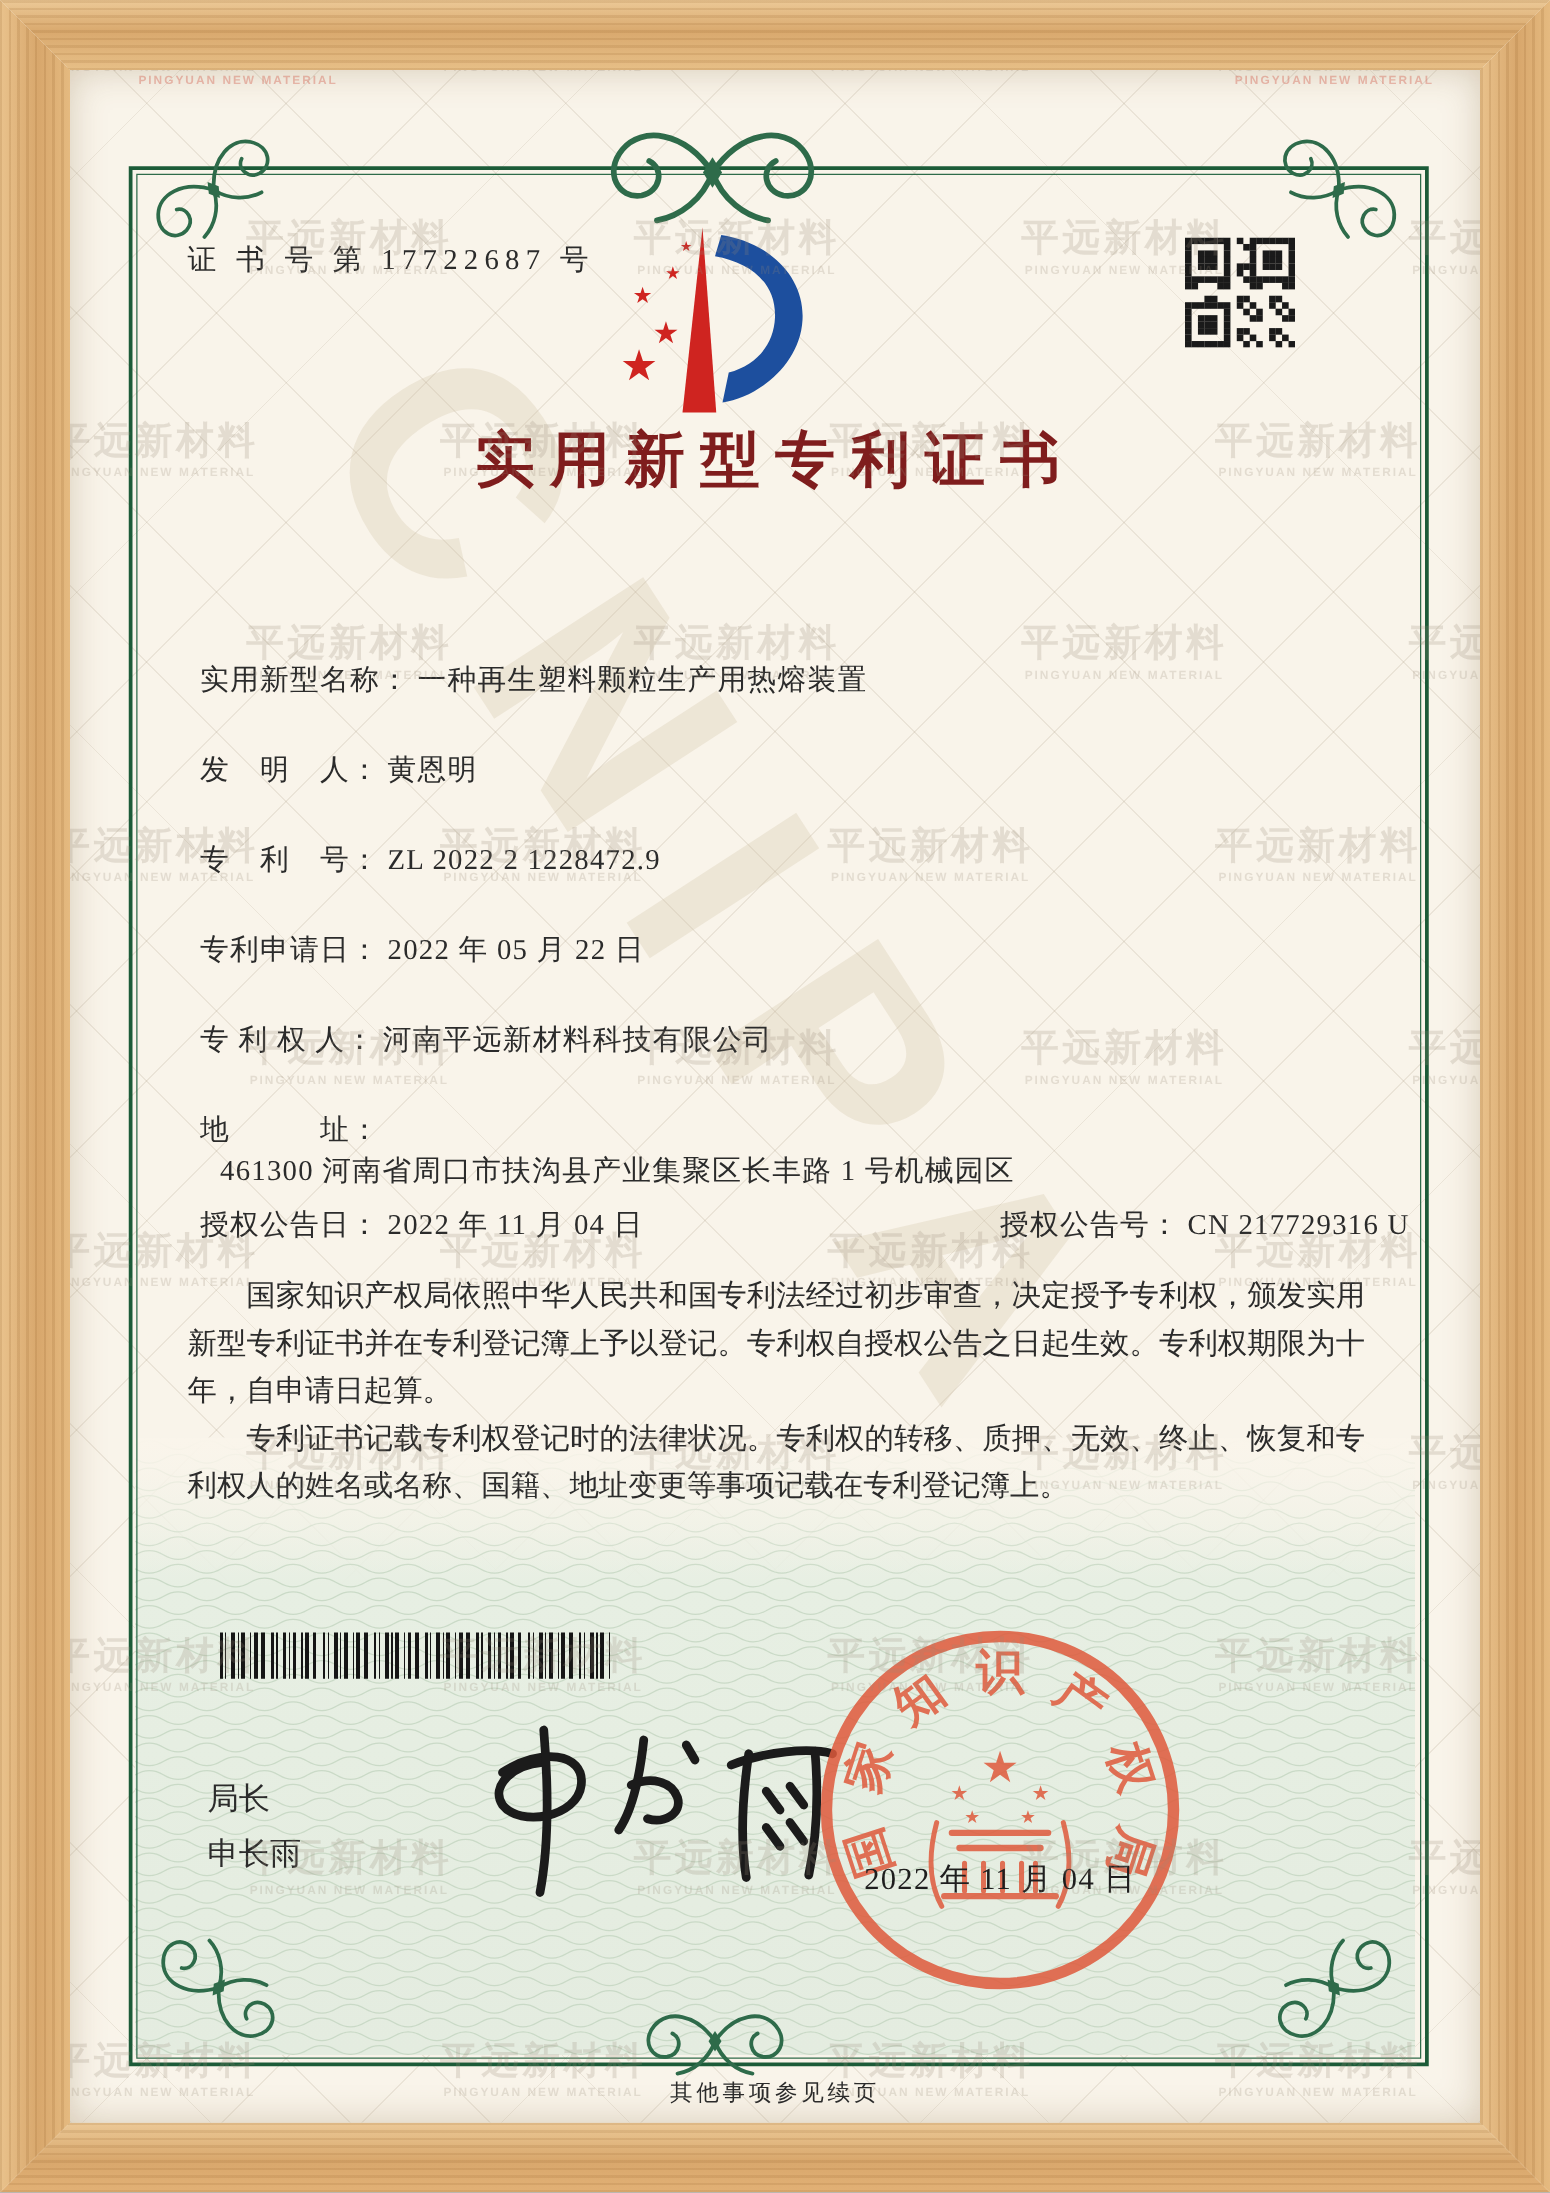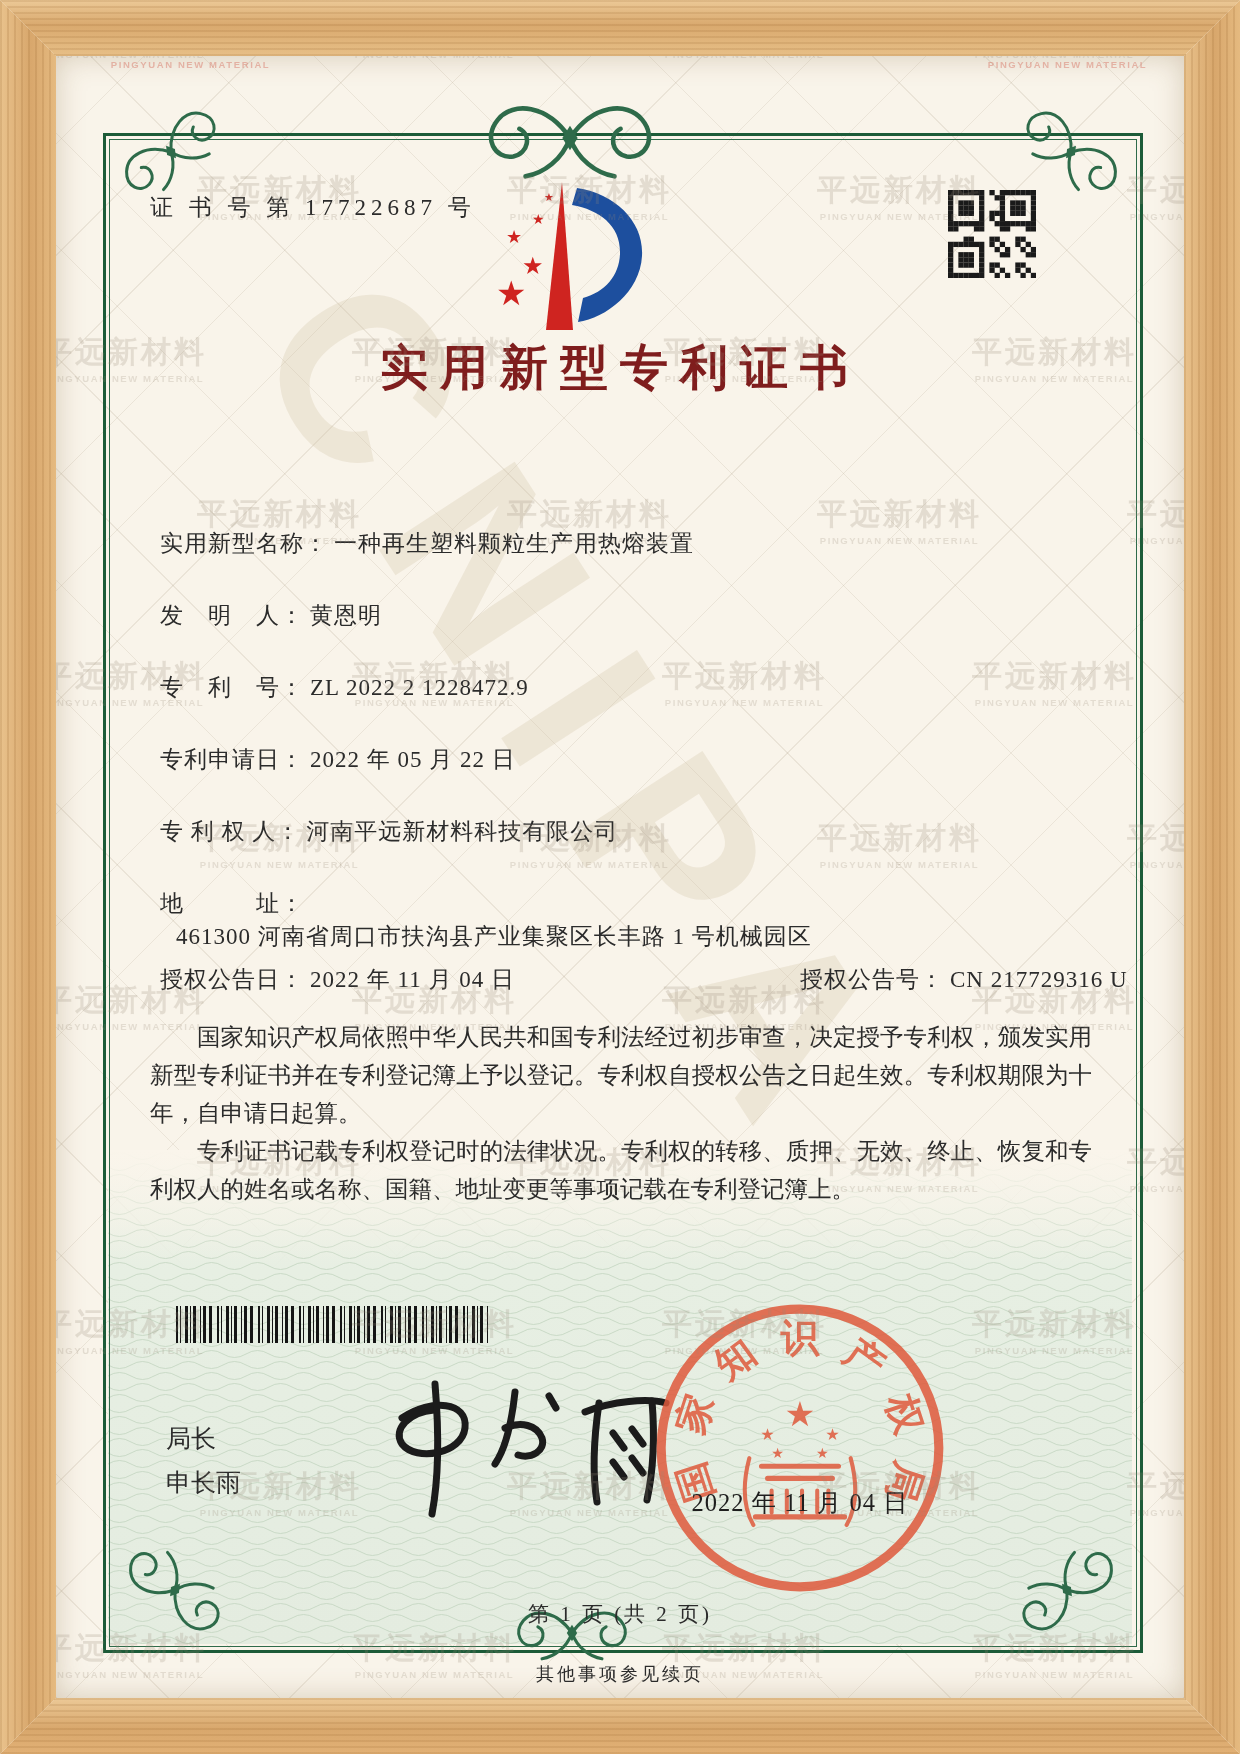--- a/index.html
+++ b/index.html
@@ -409,21 +409,20 @@
   <text x="150" y="54" transform="rotate(-108 150 150)" text-anchor="middle" font-size="38" fill="#df5a3c" font-weight="bold">国</text>
       <text x="150" y="54" transform="rotate(-72 150 150)" text-anchor="middle" font-size="38" fill="#df5a3c" font-weight="bold">家</text>
       <text x="150" y="54" transform="rotate(-36 150 150)" text-anchor="middle" font-size="38" fill="#df5a3c" font-weight="bold">知</text>
       <text x="150" y="54" transform="rotate(0 150 150)" text-anchor="middle" font-size="38" fill="#df5a3c" font-weight="bold">识</text>
       <text x="150" y="54" transform="rotate(36 150 150)" text-anchor="middle" font-size="38" fill="#df5a3c" font-weight="bold">产</text>
       <text x="150" y="54" transform="rotate(72 150 150)" text-anchor="middle" font-size="38" fill="#df5a3c" font-weight="bold">权</text>
       <text x="150" y="54" transform="rotate(108 150 150)" text-anchor="middle" font-size="38" fill="#df5a3c" font-weight="bold">局</text>
     </svg>
   <div class="seal-date">2022 年 11 月 04 日</div>
 
-  <div class="page-info">第 1 页 (共 2 页)</div>
   <div class="note">其他事项参见续页</div>
 
   <div class="wm-layer" id="wm-layer">
       <div class="wm" style="left: 42px; top: 8px;">
         <span class="cn">平远新材料</span>
         <span class="en">PINGYUAN NEW MATERIAL</span>
       </div>
       <div class="wm" style="left: 352px; top: 8px;">
         <span class="cn">平远新材料</span>
         <span class="en">PINGYUAN NEW MATERIAL</span>

